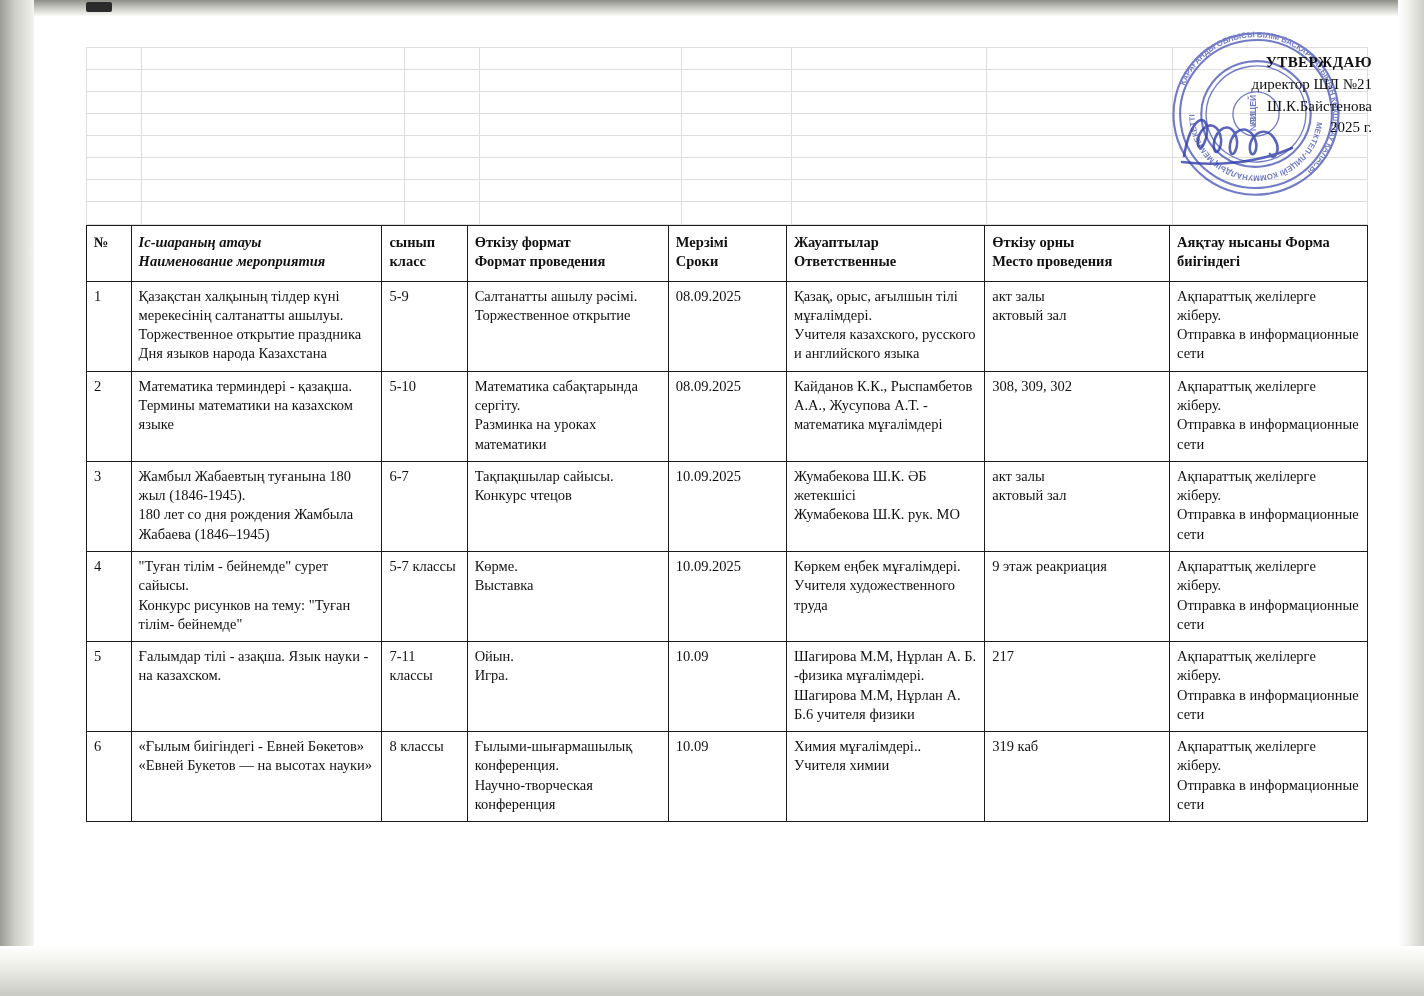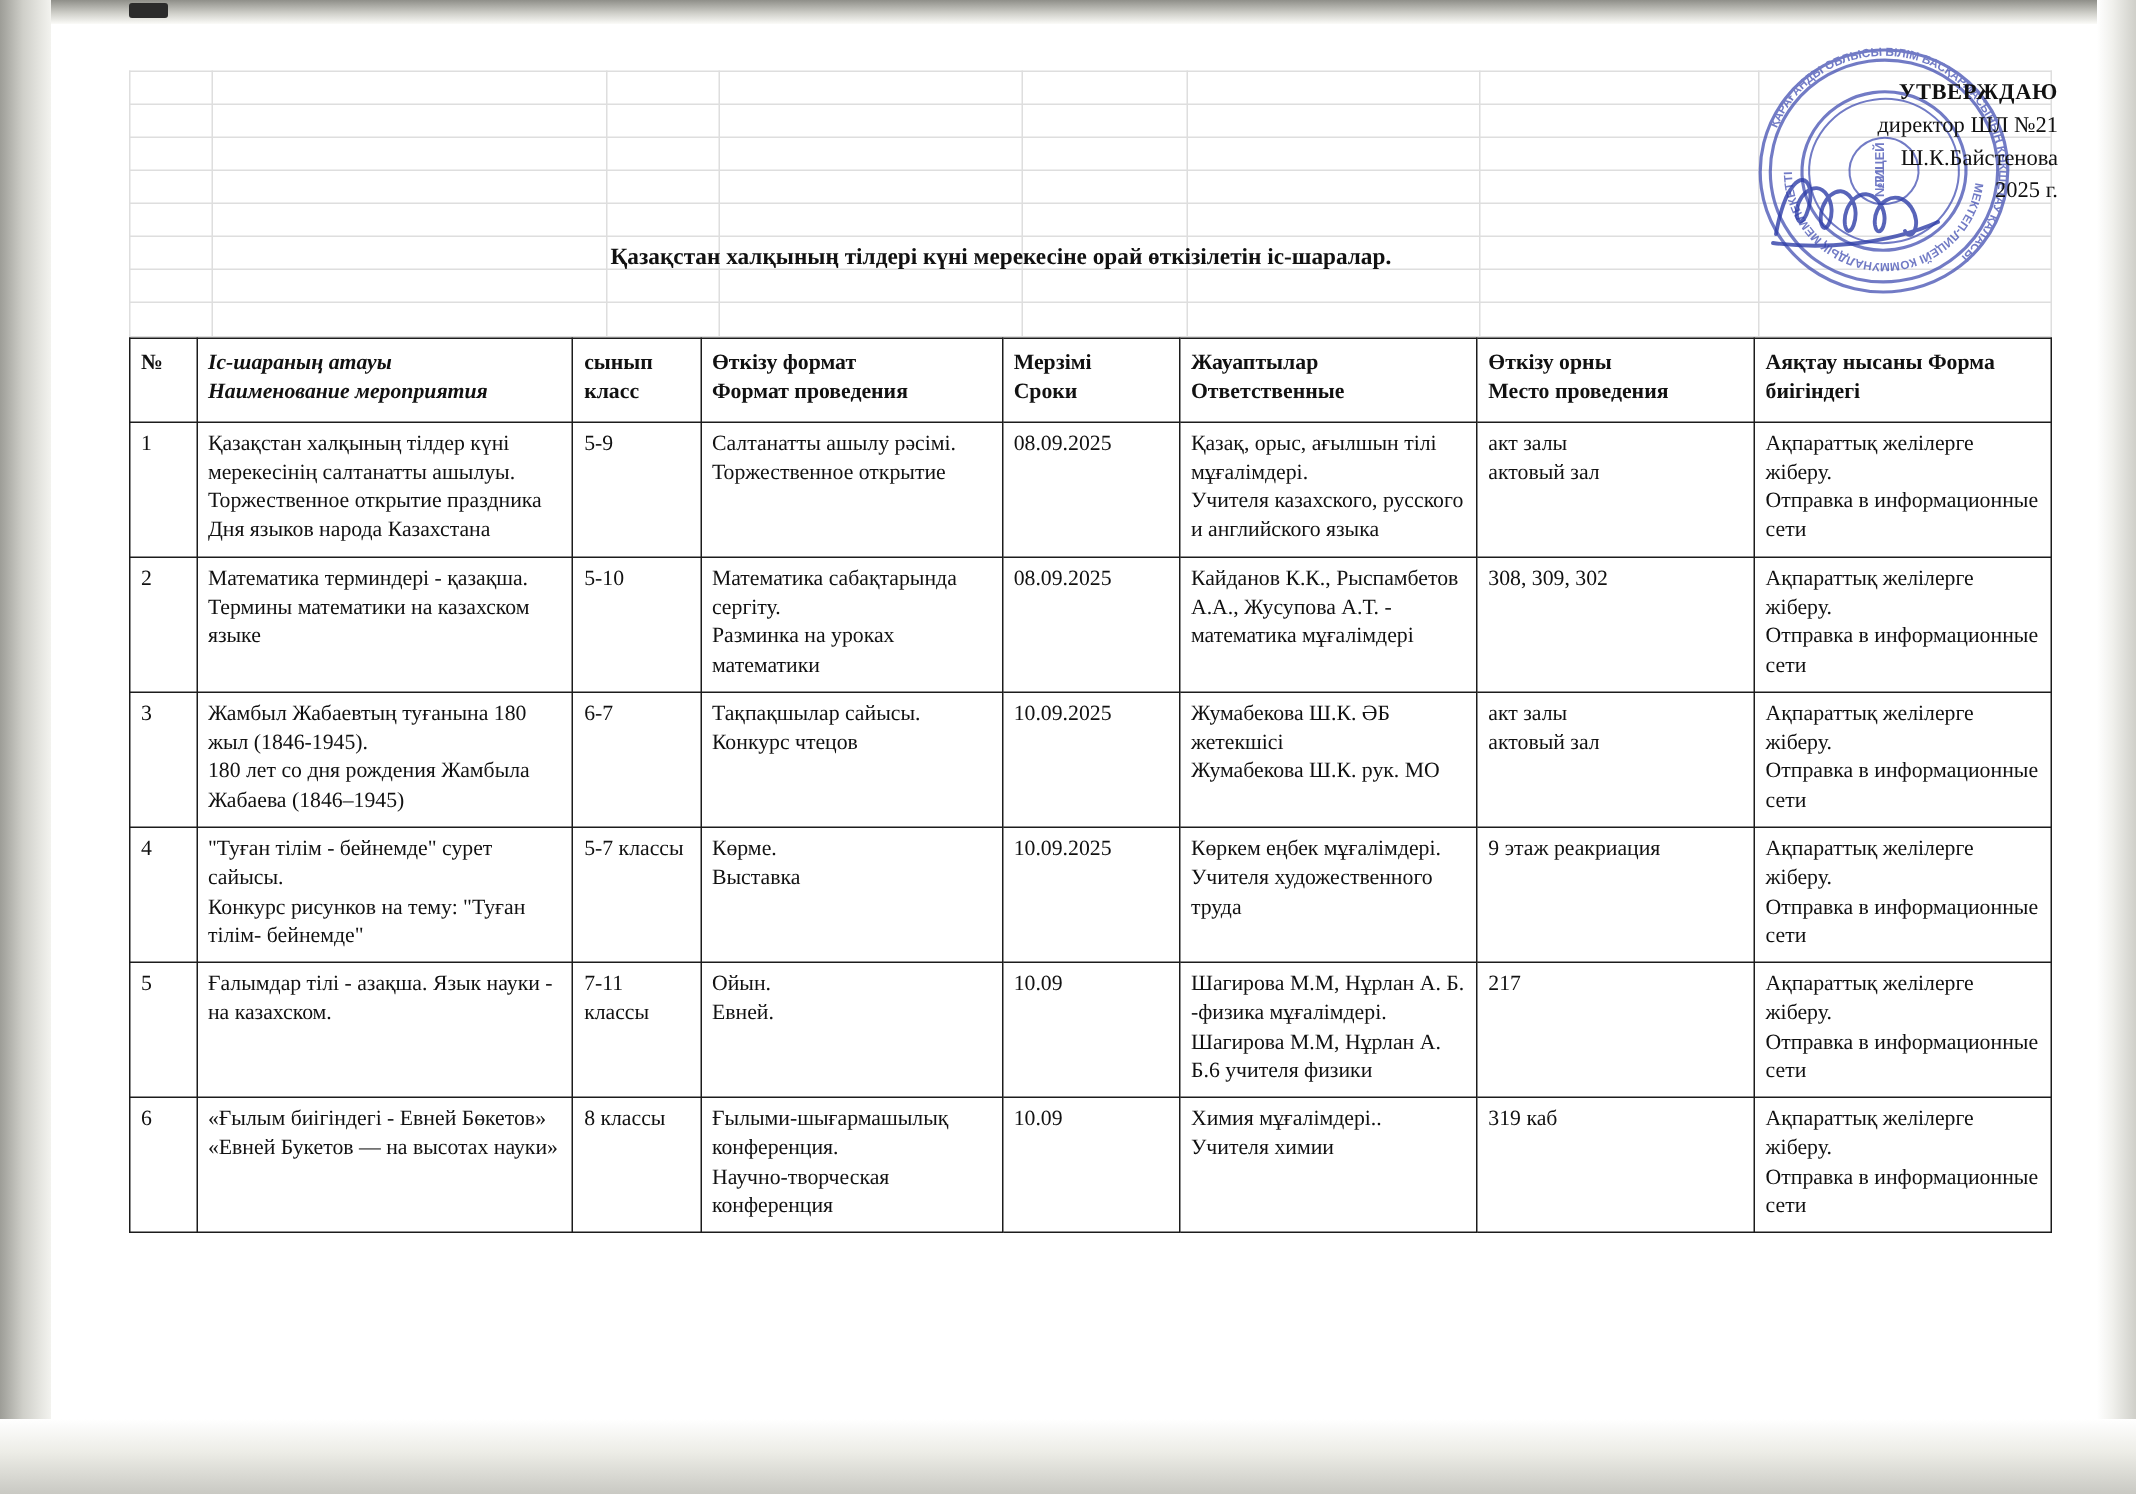--- a/index.html
+++ b/index.html
@@ -219,21 +219,20 @@
   </svg>
 
   <div class="approval">
     <div class="ln ttl">УТВЕРЖДАЮ</div>
     <div class="ln">директор ШЛ №21</div>
     <div class="ln">Ш.К.Байстенова</div>
     <div class="ln">2025 г.</div>
   </div>
 
   <div class="doc-title">
-    <div>Қазақстан халқының тілдері күні мерекесіне орай өткізілетін іс-шаралар.</div>
   </div>
 
   <table class="main">
     <thead>
       <tr>
         <th class="c-no">
           <span>№</span>
         </th>
         <th class="c-name">
           <span class="line2">Іс-шараның атауы</span>
@@ -372,21 +371,21 @@
       <tr>
         <td class="num">5</td>
         <td>
           <span class="line2">Ғалымдар тілі - азақша. Язык науки - на казахском.</span>
         </td>
         <td>
           <span class="line2">7-11 классы</span>
         </td>
         <td>
           <span class="line2">Ойын.</span>
-          <span class="line2">Евней.</span>
+          <span class="line2">Игра.</span>
         </td>
         <td>10.09</td>
         <td>
           <span class="line2">Шагирова М.М, Нұрлан А. Б. -физика мұғалімдері.</span>
           <span class="line2">Шагирова М.М, Нұрлан А. Б.6 учителя физики</span>
         </td>
         <td>
           <span class="line2">217</span>
         </td>
         <td>

